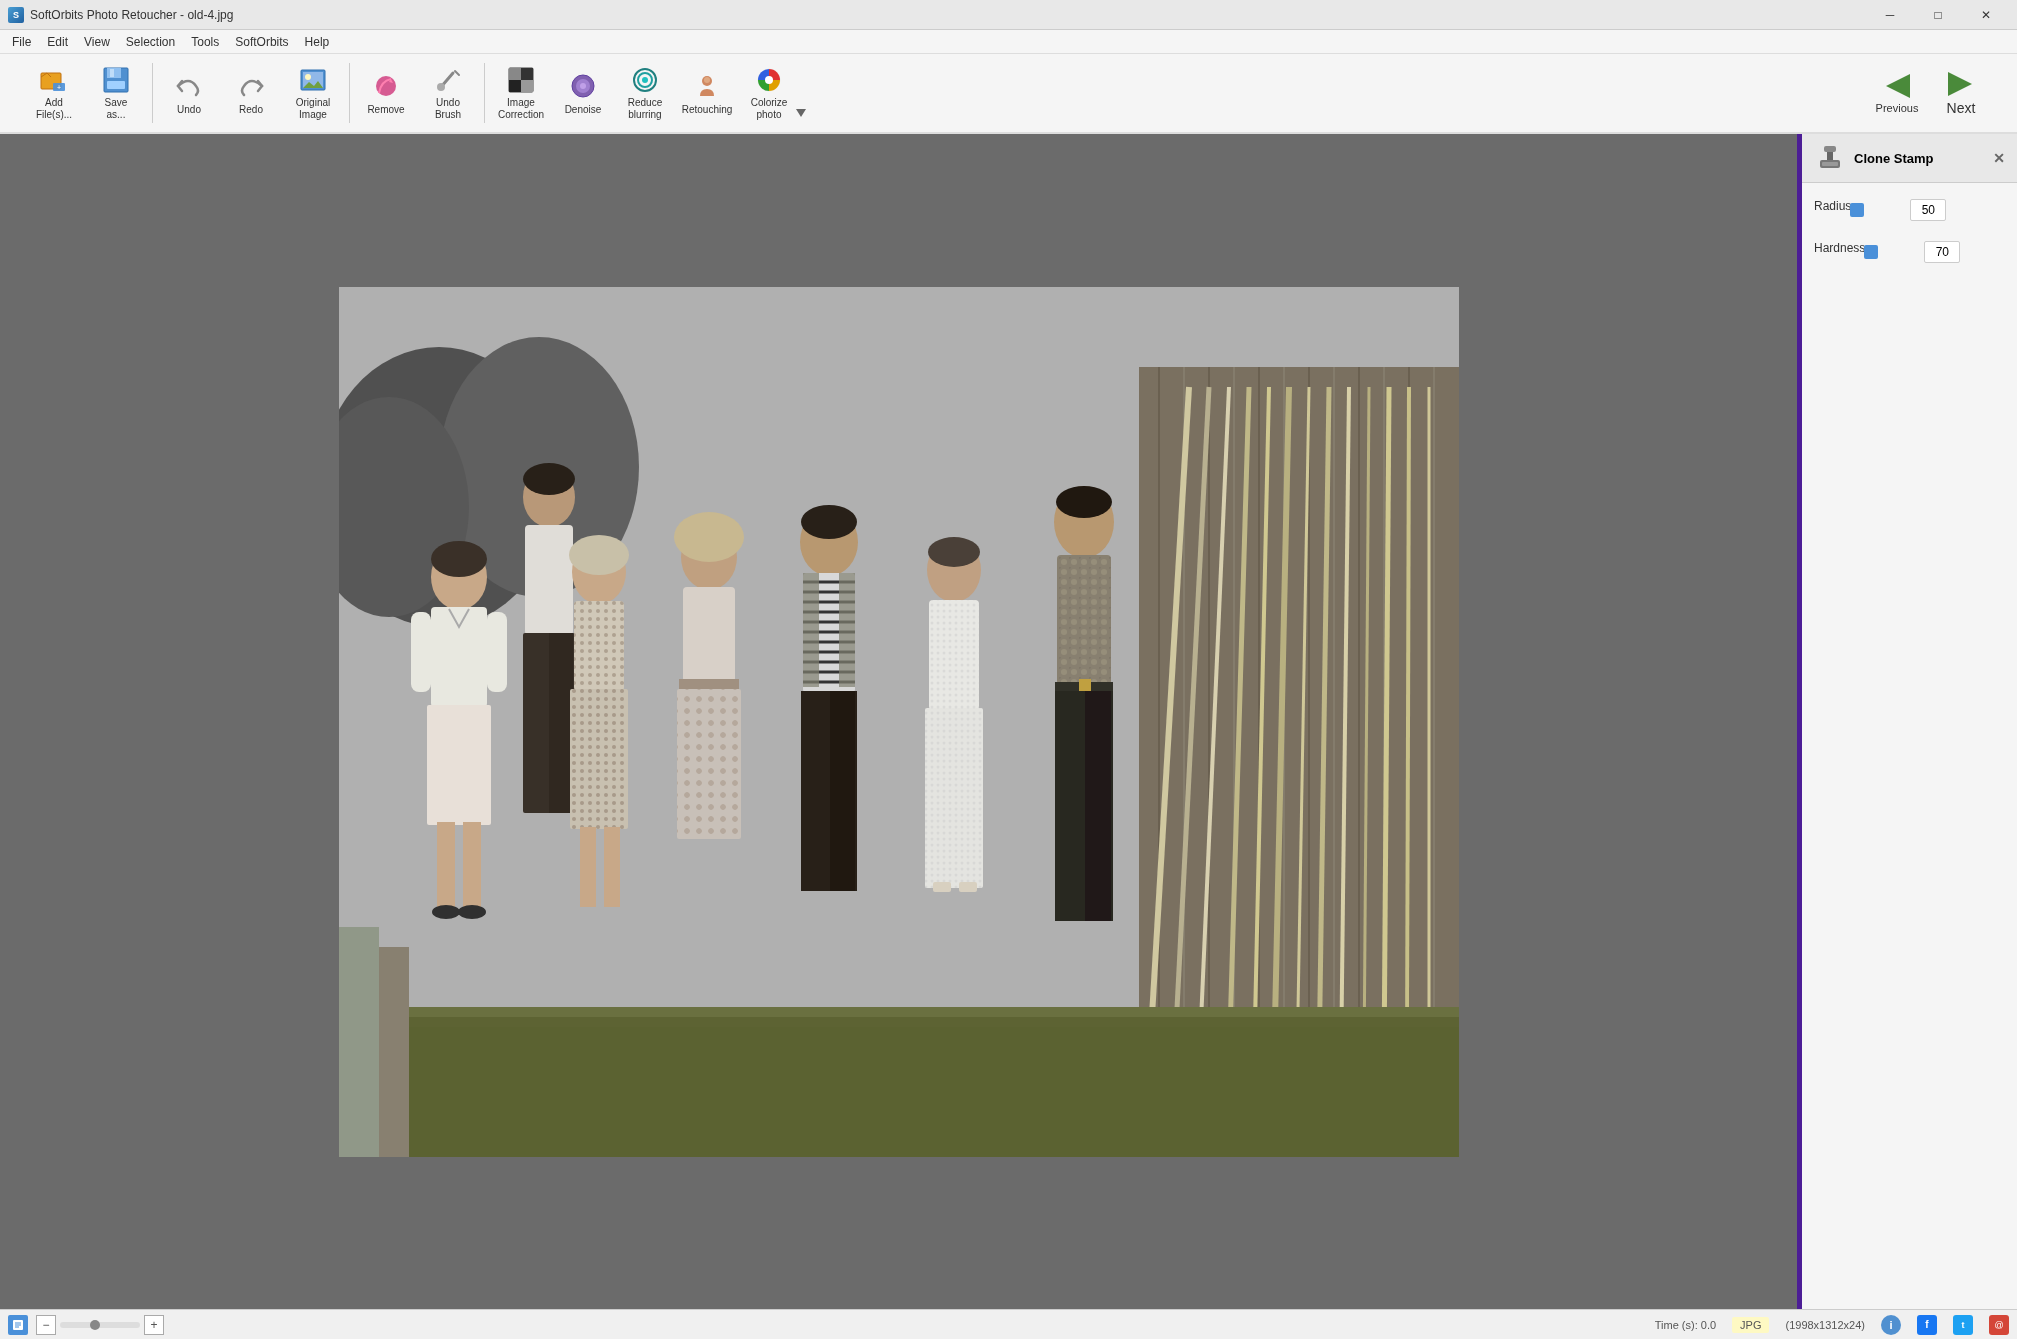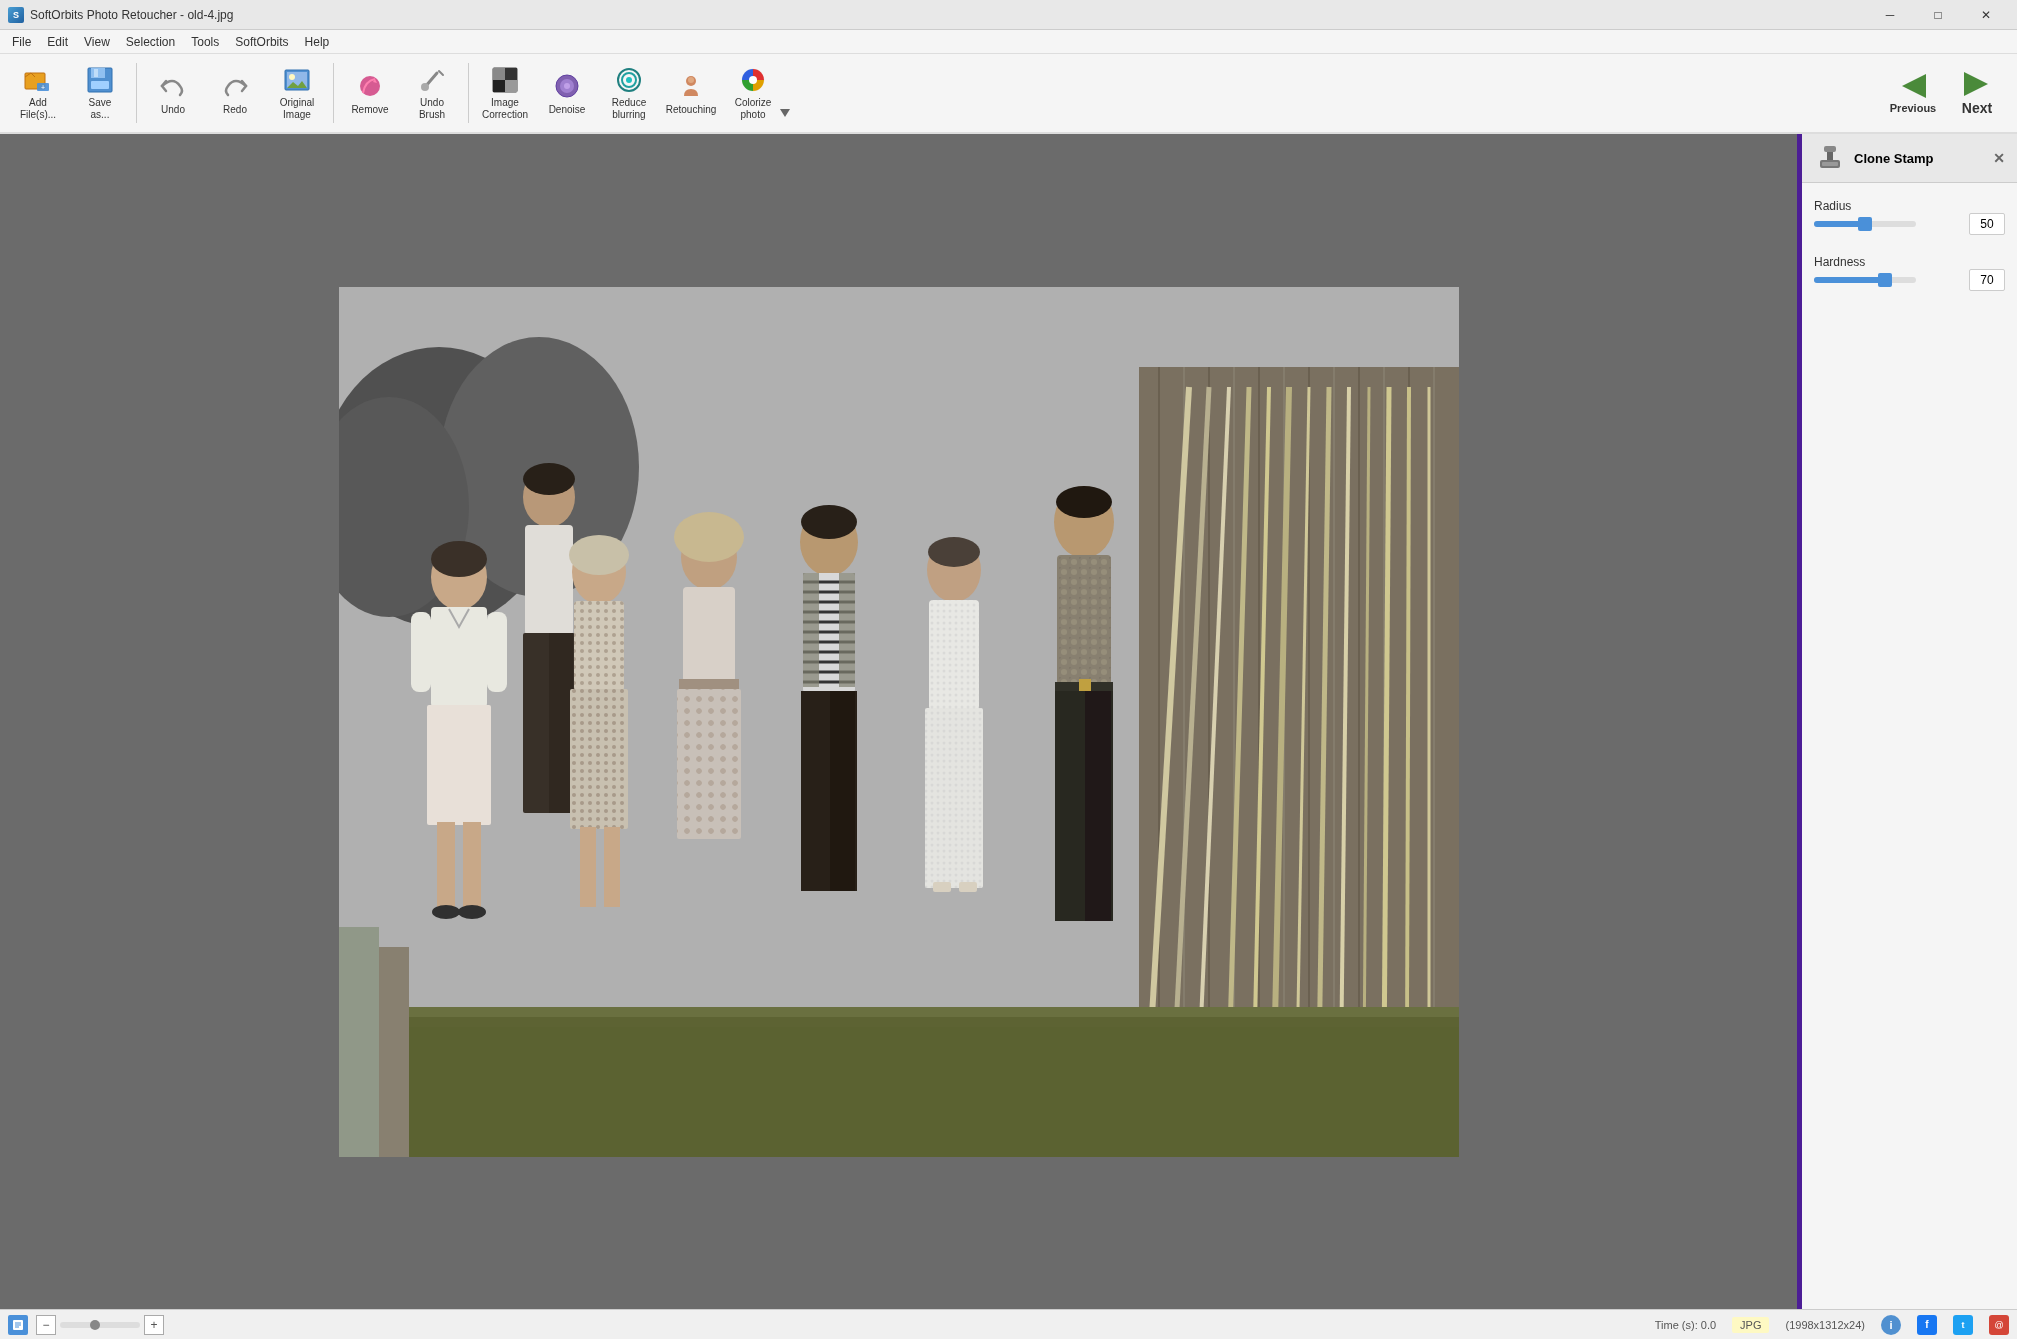--- a/index.html
+++ b/index.html
@@ -61,21 +61,21 @@
       height: 100%;
       display: flex; align-items: center;
     }
 
     
     #toolbar {
       background: #f5f5f5;
       height: 80px;
       display: flex;
       align-items: center;
-      padding: 4px 8px;
+      padding: 4px 24px;
       border-bottom: 2px solid #ddd;
       gap: 2px;
     }
     .toolbar-sep {
       width: 1px;
       height: 60px;
       background: #ccc;
       margin: 0 4px;
     }
     .toolbar-btn {
@@ -196,22 +196,21 @@
 
     #toolbox-content {
       padding: 16px 12px;
       display: flex;
       flex-direction: column;
       gap: 20px;
     }
 
     .slider-group {
       display: flex;
-      flex-direction: column;
-      gap: 0;
+      gap: 6px;
     }
     .slider-label {
       font-size: 12px;
       color: #333;
       font-weight: 500;
     }
     .slider-row {
       display: flex;
       align-items: center;
       gap: 8px;
@@ -507,21 +506,21 @@
   </div>
 
   <div class="toolbar-dropdown">
     <svg width="10" height="8" viewBox="0 0 10 8">
         <path d="M0 0 L10 0 L5 8 Z" fill="#666"></path>
       </svg>
   </div>
 
   <div class="toolbar-spacer"></div>
 
-  <div style="display:flex; align-items:center; height:72px; gap:0;font-weight:bold;">
+  <div style="display:flex; align-items:center; height:72px; gap:0;">
     <div class="nav-btn">
       <div class="nav-arrow nav-arrow-prev">
         <svg width="30" height="28" viewBox="0 0 30 28">
           <polygon points="28,2 28,26 4,14" fill="#4a8a3a"></polygon>
         </svg>
       </div>
       <span style="font-size:11px;color:#333;">Previous</span>
     </div>
     <div class="nav-btn">
       <div class="nav-arrow nav-arrow-next">

